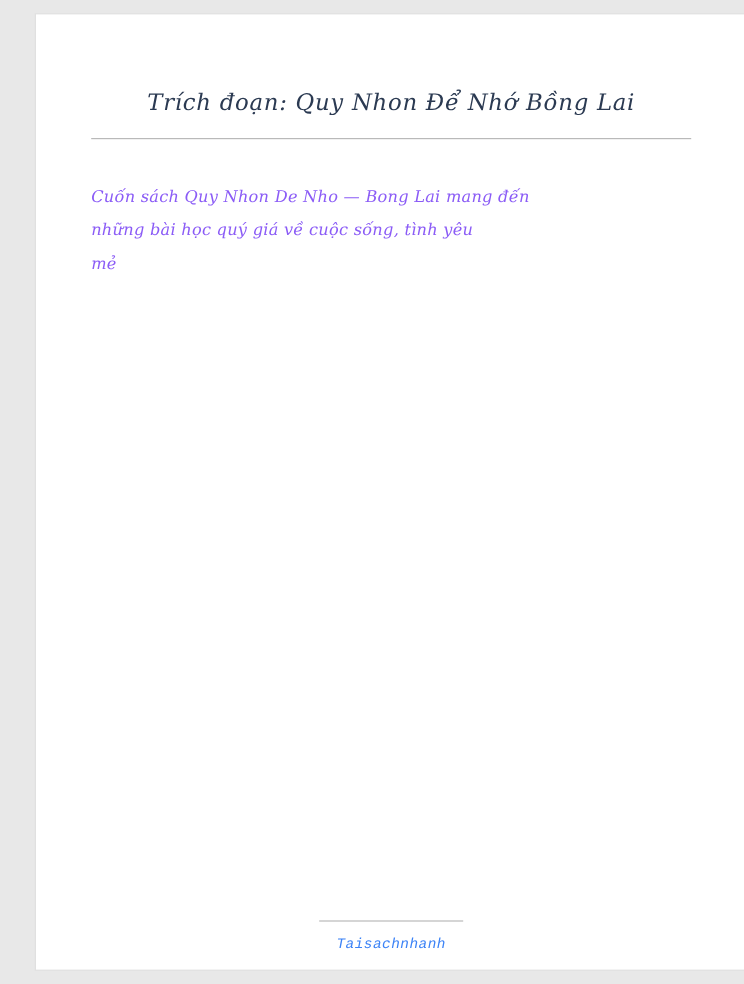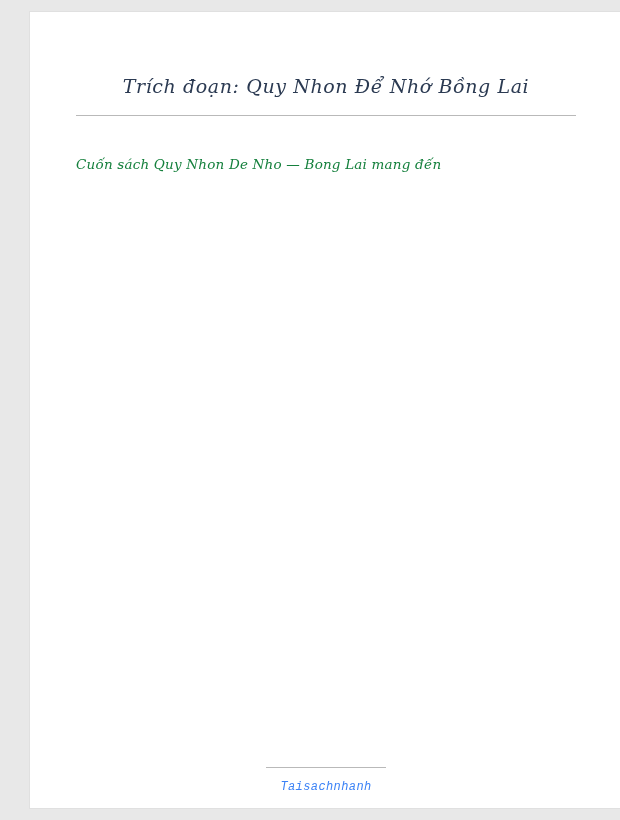--- a/index.html
+++ b/index.html
@@ -54,21 +54,21 @@
 
   
   .body-block {
     margin: 34px 46px 0 46px;
   }
   .body-line {
     font-family: "DejaVu Serif", serif;
     font-style: italic;
     font-size: 13.5px;
     line-height: 28px;
-    color: #15803d;
+    color: #8b5cf6;
     letter-spacing: 0.2px;
     white-space: pre;
   }
 
   
   .footer {
     position: absolute;
     left: 0;
     right: 0;
     bottom: 14px;
@@ -93,20 +93,22 @@
 
 <div class="page-wrap">
   <div class="page">
 
     <h1 class="doc-title">Trích đoạn: Quy Nhon Để Nhớ Bồng Lai</h1>
 
     <div class="title-rule"></div>
 
     <div class="body-block">
       <div class="body-line">Cuốn sách Quy Nhon De Nho — Bong Lai mang đến</div>
+      <div class="body-line">những bài học quý giá về cuộc sống, tình yêu</div>
+      <div class="body-line">mẻ</div>
     </div>
 
     <div class="footer">
       <div class="footer-rule"></div>
       <div class="footer-text">Taisachnhanh</div>
     </div>
 
   </div>
 </div>
 

